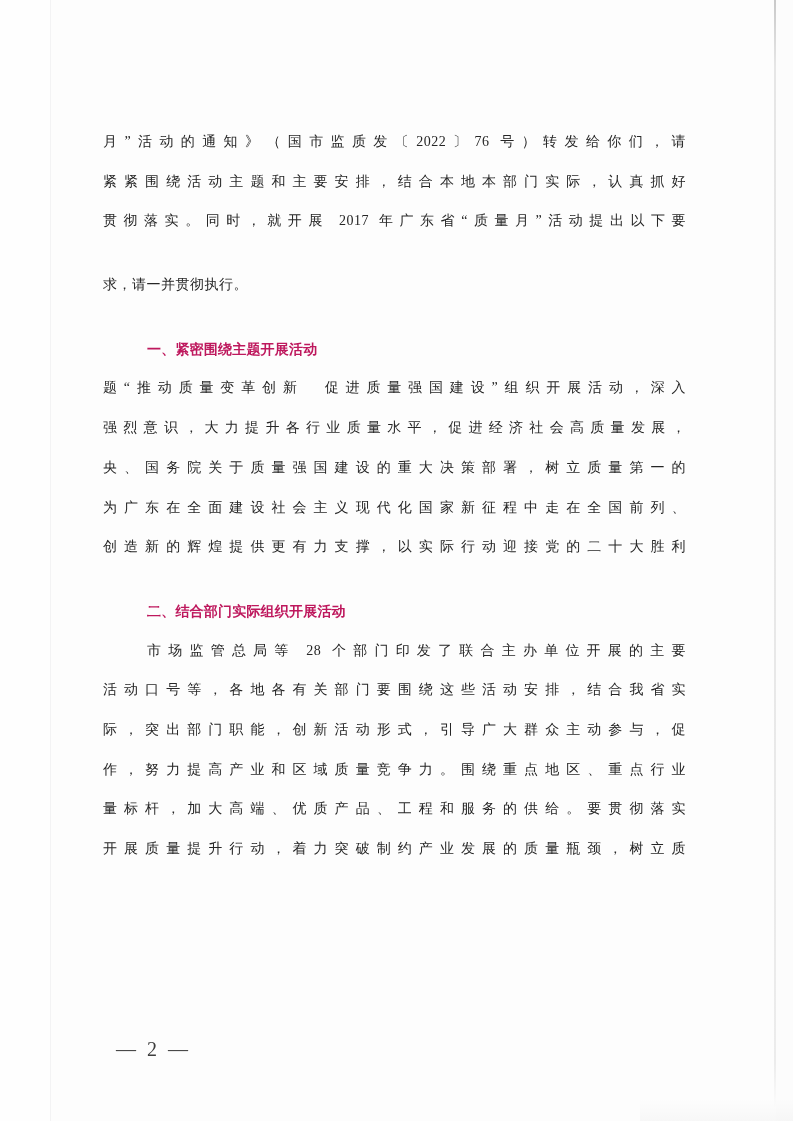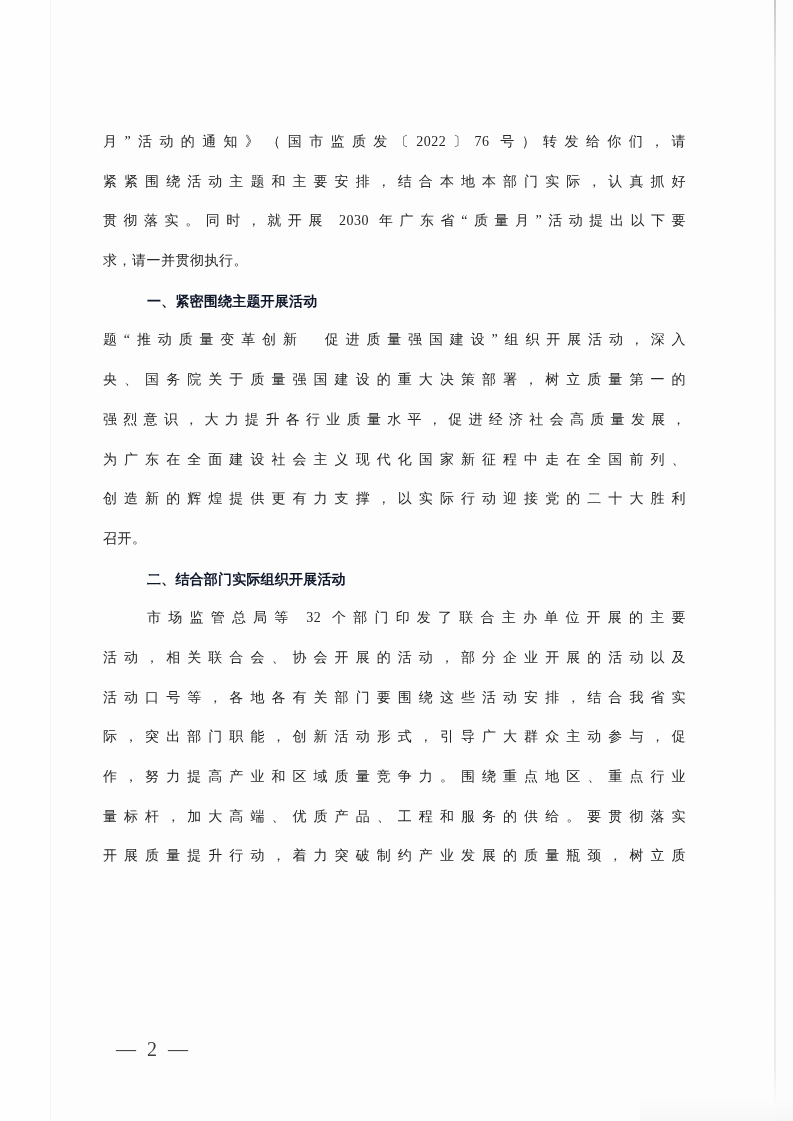--- a/index.html
+++ b/index.html
@@ -56,29 +56,30 @@
     height: 39.7px;
     white-space: pre-wrap;
     text-align: justify;
     text-align-last: justify;
     letter-spacing: 0.5px;
   }
   .line.body-end,
   .line.heading {
     text-align: center;
     text-align-last: left;
+    margin-top: 24px;
   }
   .line.body-indent,
   .line.heading {
     text-indent: 44px;
   }
   .line.heading {
     font-family: "DejaVu Sans", "Liberation Sans", sans-serif;
     font-weight: 700;
-    color: #0f172a;
+    color: #be185d;
     letter-spacing: 0.2px;
   }
   .page-number {
     position: absolute;
     left: 116px;
     top: 1036px;
     font-size: 20px;
     line-height: 26px;
     color: #3d3d3d;
     letter-spacing: 3px;
@@ -90,32 +91,30 @@
 
 <div class="page">
   <div class="scan-left-strip"></div>
   <div class="scan-right-edge"></div>
   <div class="scan-right-line"></div>
   <div class="scan-bottom-smudge"></div>
 
   <div class="doc-text">
       <div class="line body">月”活动的通知》（国市监质发〔2022〕76 号）转发给你们，请</div>
       <div class="line body">紧紧围绕活动主题和主要安排，结合本地本部门实际，认真抓好</div>
-      <div class="line body">贯彻落实。同时，就开展 2030 年广东省“质量月”活动提出以下要</div>
+      <div class="line body">贯彻落实。同时，就开展 2017 年广东省“质量月”活动提出以下要</div>
       <div class="line body-end">求，请一并贯彻执行。</div>
       <div class="line heading">一、紧密围绕主题开展活动</div>
       <div class="line body">题“推动质量变革创新　促进质量强国建设”组织开展活动，深入</div>
+      <div class="line body">强烈意识，大力提升各行业质量水平，促进经济社会高质量发展，</div>
       <div class="line body">央、国务院关于质量强国建设的重大决策部署，树立质量第一的</div>
-      <div class="line body">强烈意识，大力提升各行业质量水平，促进经济社会高质量发展，</div>
       <div class="line body">为广东在全面建设社会主义现代化国家新征程中走在全国前列、</div>
       <div class="line body">创造新的辉煌提供更有力支撑，以实际行动迎接党的二十大胜利</div>
-      <div class="line body-end">召开。</div>
       <div class="line heading">二、结合部门实际组织开展活动</div>
-      <div class="line body-indent">市场监管总局等 32 个部门印发了联合主办单位开展的主要</div>
-      <div class="line body">活动，相关联合会、协会开展的活动，部分企业开展的活动以及</div>
+      <div class="line body-indent">市场监管总局等 28 个部门印发了联合主办单位开展的主要</div>
       <div class="line body">活动口号等，各地各有关部门要围绕这些活动安排，结合我省实</div>
       <div class="line body">际，突出部门职能，创新活动形式，引导广大群众主动参与，促</div>
       <div class="line body">作，努力提高产业和区域质量竞争力。围绕重点地区、重点行业</div>
       <div class="line body">量标杆，加大高端、优质产品、工程和服务的供给。要贯彻落实</div>
       <div class="line body">开展质量提升行动，着力突破制约产业发展的质量瓶颈，树立质</div>
     </div>
 
   <div class="page-number">— 2 —</div>
 </div>
 

